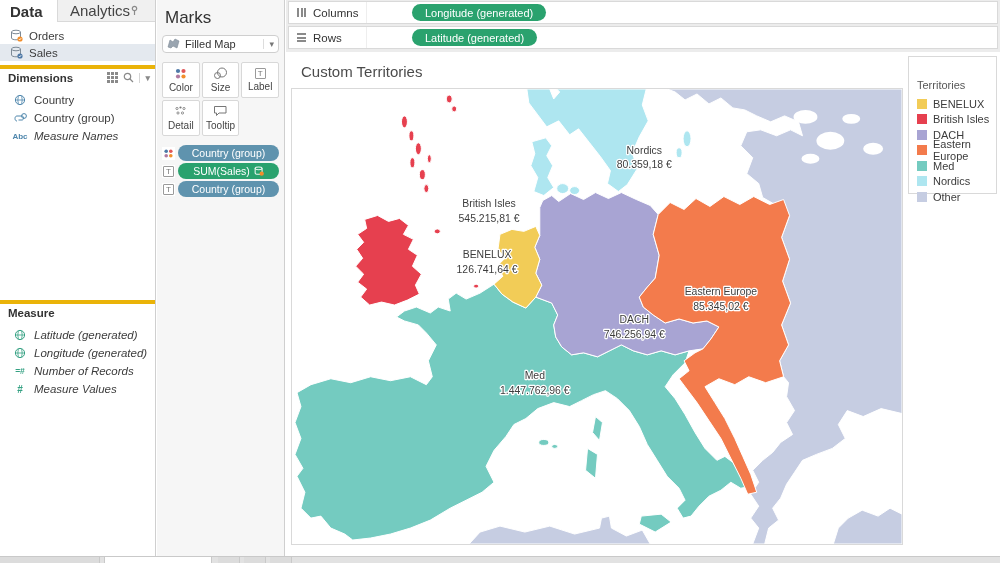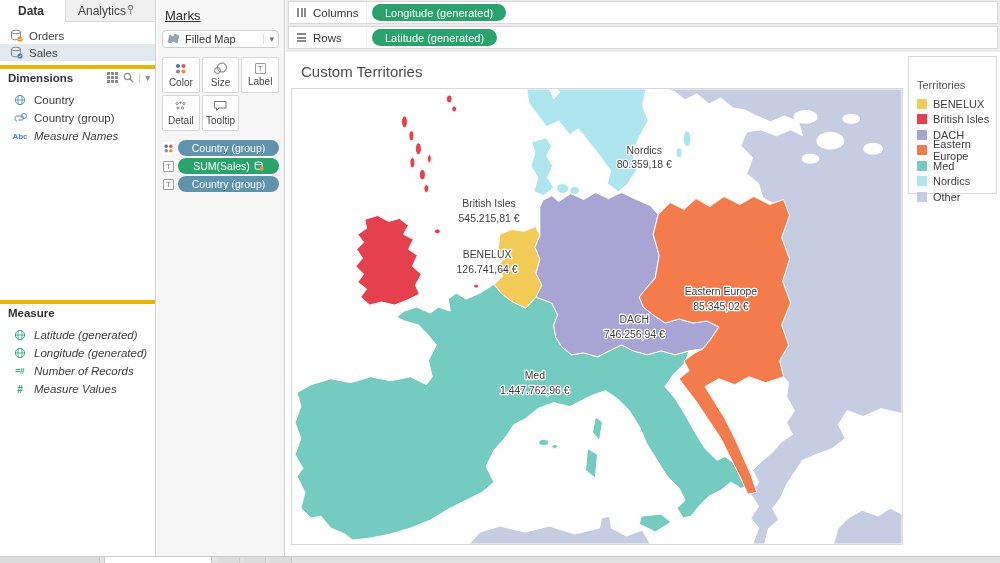--- a/index.html
+++ b/index.html
@@ -3,21 +3,21 @@
 <meta charset="utf-8">
 <style>
   * { margin:0; padding:0; box-sizing:border-box; }
   html,body { width:1000px; height:563px; overflow:hidden;
     font-family:"Liberation Sans", sans-serif; background:#f0f0f0; color:#333; }
   #app { position:relative; width:1000px; height:563px; background:#fff; }
 
   
   #data-pane { position:absolute; left:0; top:0; width:156px; bottom:7px;
     background:#fff; border-right:1px solid #cfcfcf; }
-  #pane-tabs { display:flex; height:22px; font-size:12px;margin-left:8px; }
+  #pane-tabs { display:flex; height:22px; font-size:15px; }
   .tab-data { width:58px; display:flex; align-items:center; padding-left:10px;
     font-weight:bold; background:#fff; border-right:1px solid #d9d9d9; }
   .tab-analytics { flex:1; display:flex; align-items:center; 
     padding:0 6px 0 12px; background:#f0f0f0; border-bottom:1px solid #d9d9d9; color:#444; }
   .source-row { height:17px; display:flex; align-items:center; gap:6px;
     padding-left:9px; font-size:11.5px; color:#3c3c3c; }
   .source-row.selected { background:#e4e9ef; }
   #sources { padding-top:5px; padding-bottom:4px; }
   .section-header { display:flex; align-items:center; height:22px; padding:0 5px 0 8px;
     font-size:11.5px; font-weight:bold; color:#333; border-top:4px solid #eab308; }
@@ -29,21 +29,21 @@
   #measures-block { position:absolute; top:300px; left:0; right:0; }
   .icon13 { width:14px; height:13px; display:inline-flex; align-items:center;
     justify-content:center; flex:none; }
   .abc-glyph { font-size:8px; color:#4e86ac; font-weight:bold; }
   .hash-glyph { font-size:10px; color:#35a183; font-weight:bold; font-style:normal; }
   .eqhash-glyph { font-size:8.5px; color:#35a183; font-weight:bold; font-style:normal; }
 
   
   #marks-pane { position:absolute; left:157px; top:0; width:128px; bottom:7px;
     background:#f6f6f6; border-right:1px solid #cfcfcf; padding:0 5px; }
-  #marks-title { font-size:13px; color:#333; padding:8px 0 7px 3px;text-decoration:underline; }
+  #marks-title { font-size:17px; color:#333; padding:8px 0 7px 3px; }
   #mark-type { height:18px; background:#fff; border:1px solid #cfcfcf; border-radius:4px;
     display:flex; align-items:center; font-size:11px; color:#333; padding:0 4px; gap:5px; }
   #mark-type .caret { margin-left:auto; border-left:1px solid #ddd; padding-left:5px;
     color:#777; font-size:9px; }
   #marks-buttons { display:grid; grid-template-columns:repeat(3,1fr); gap:2px; margin-top:9px; }
   .mark-btn { height:36px; background:#fff; border:1px solid #d8d8d8; border-radius:2px;
     display:flex; flex-direction:column; align-items:center; justify-content:center; gap:2px; }
   .mark-btn .lbl { font-size:10px; color:#444; }
   #marks-pills { margin-top:9px; display:flex; flex-direction:column; gap:2px; }
   .pill-row { display:flex; align-items:center; gap:3px; }
@@ -52,21 +52,21 @@
     white-space:nowrap; }
   .pill-icon { width:13px; height:13px; flex:none; display:flex; align-items:center;
     justify-content:center; background:#fff; }
   .tbox { width:11px; height:11px; border:1px solid #9a9a9a; border-radius:1px;
     font-size:8px; color:#777; display:flex; align-items:center; justify-content:center; }
 
   
   #shelves { position:absolute; left:286px; right:0; top:0; height:52px;
     background:#ececec; padding:1px 2px; }
   .shelf-row { height:23px; margin-bottom:2px; background:#fff; border:1px solid #d9d9d9;
-    display:flex; align-items:center; }
+    display:flex; align-items:center;gap:40px; }
   .shelf-label { width:78px; align-self:stretch; display:flex; align-items:center; gap:7px;
     padding-left:8px; font-size:11.5px; color:#333; border-right:1px solid #eee; }
   .shelf-pills { display:flex; align-items:center; padding-left:5px; }
   .shelf-pill { height:17px; border-radius:9px; color:#fff; font-size:11px;
     display:flex; align-items:center; padding:0 13px; }
   .cols-icon { display:flex; gap:1.5px; } .cols-icon i { width:2px; height:9px; background:#8a8a8a; }
   .rows-icon { display:flex; flex-direction:column; gap:1.5px; } .rows-icon i { width:9px; height:2px; background:#8a8a8a; }
 
   
   #sheet { position:absolute; left:286px; right:0; top:52px; bottom:7px; background:#fff; }

